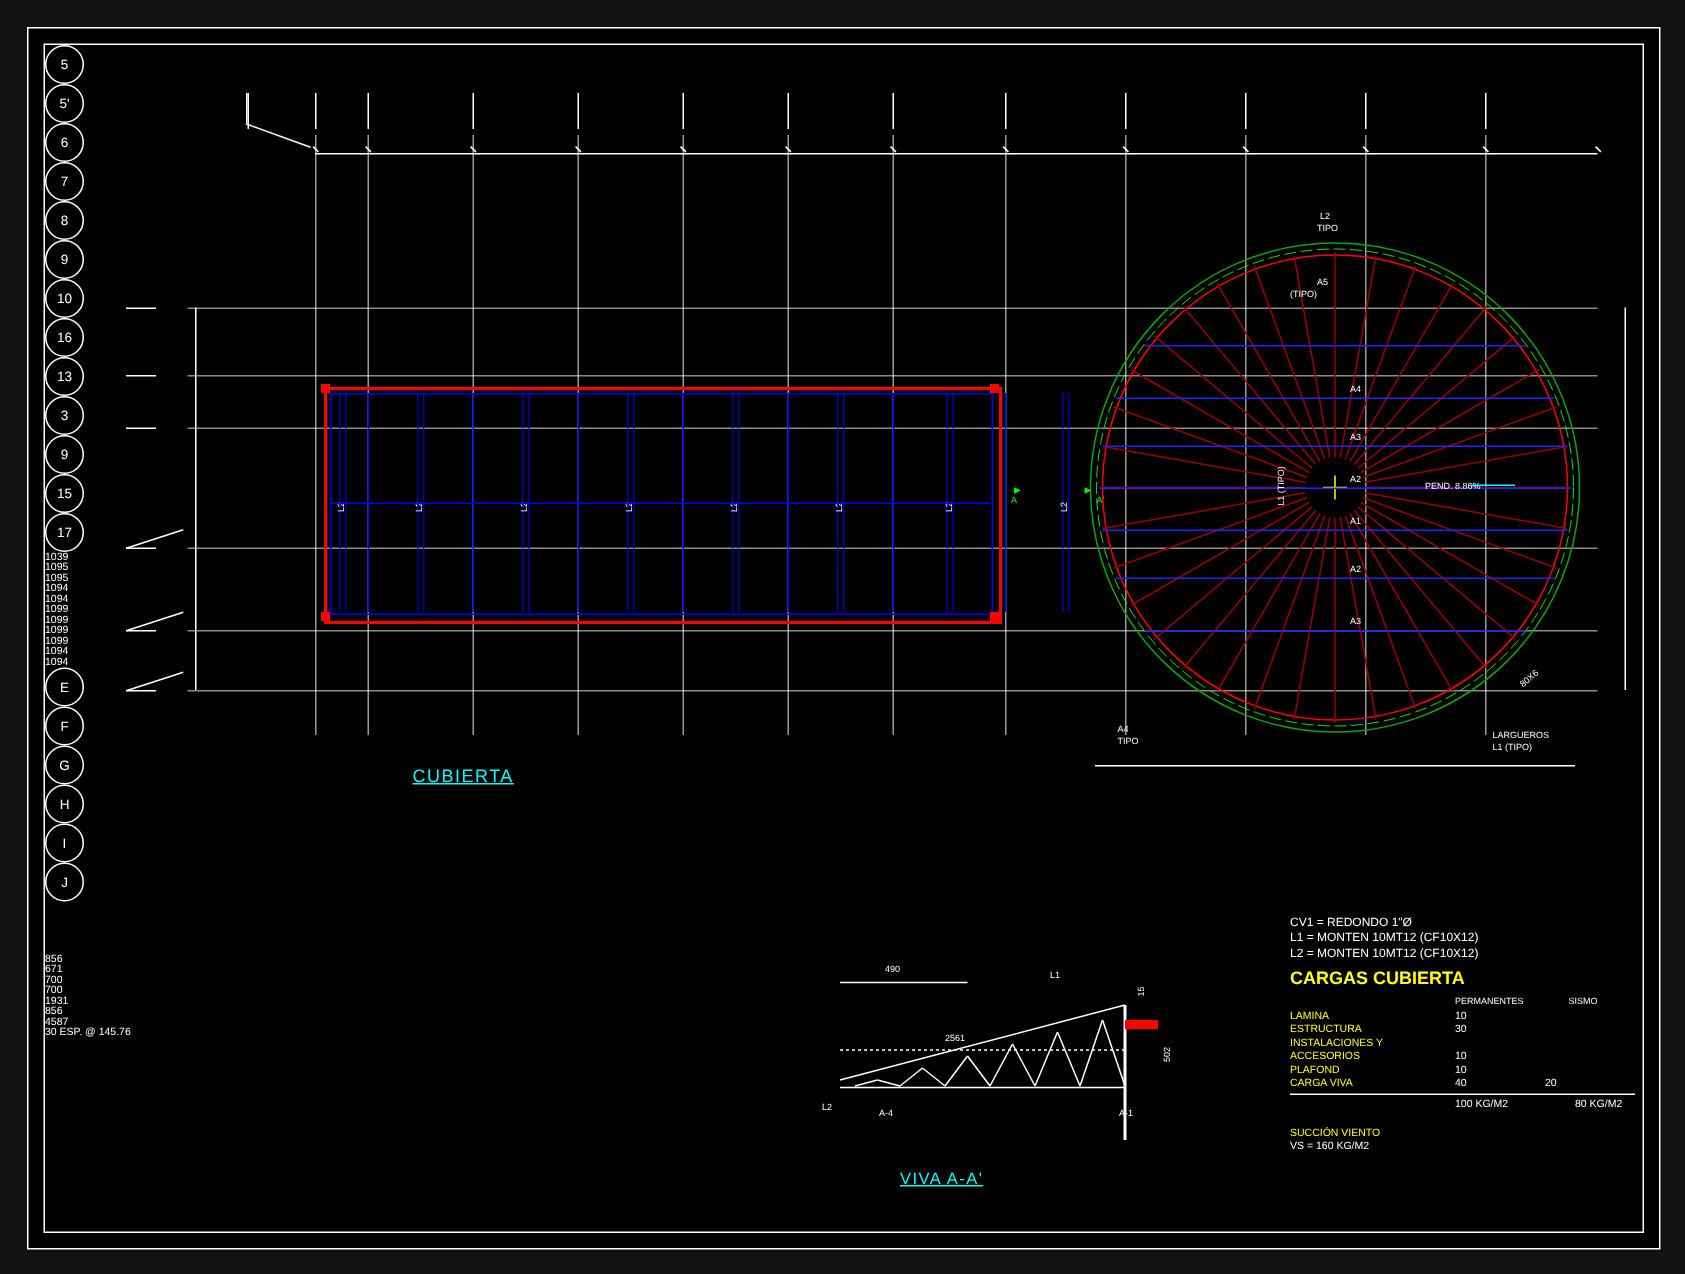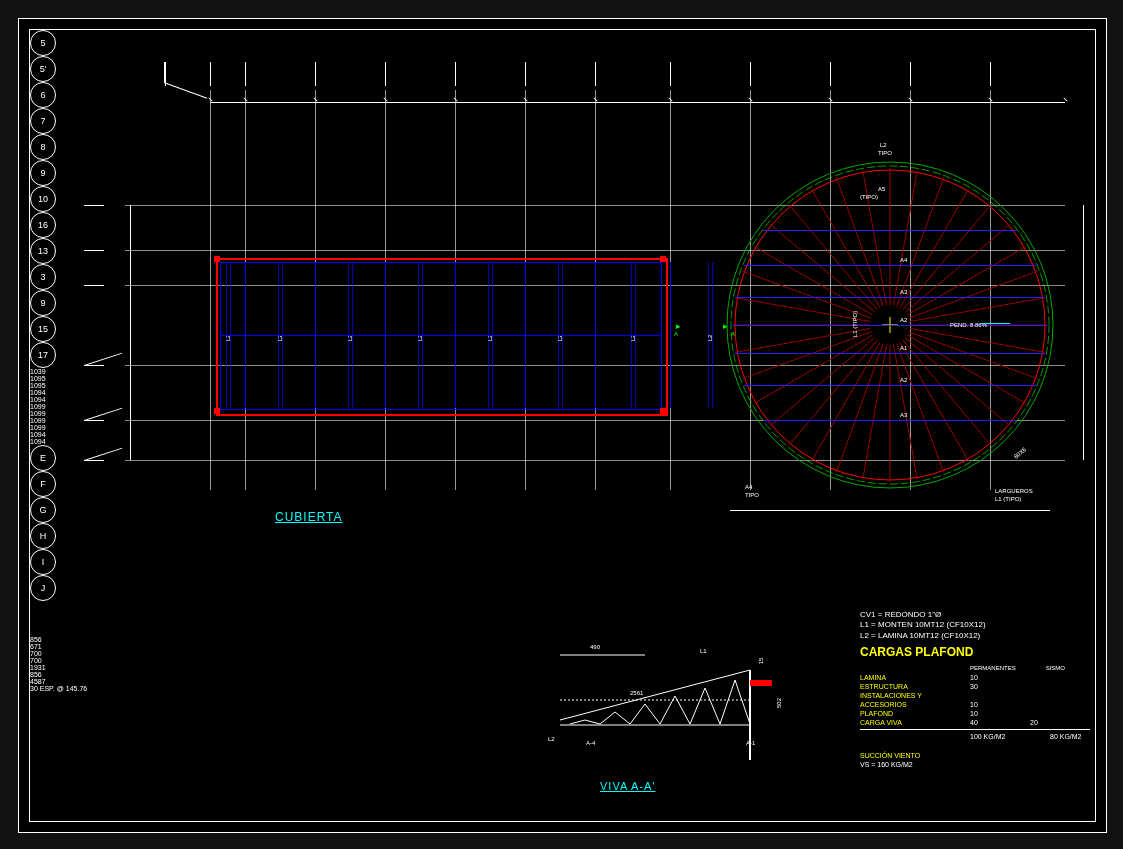--- a/index.html
+++ b/index.html
@@ -263,22 +263,22 @@
       <div class="lbl" style="left: 728px; top: 628px; transform: rotate(-90deg);">15</div>
       <div class="lbl" style="left: 744px; top: 670px; transform: rotate(-90deg);">502</div>
       <div class="lbl" style="left: 670px; top: 618px;">L1</div>
       <div class="lbl" style="left: 518px; top: 706px;">L2</div>
       <div class="lbl" style="left: 556px; top: 710px;">A-4</div>
       <div class="lbl" style="left: 716px; top: 710px;">A-1</div>
       <div class="title" style="left: 570px; top: 750px; font-size: 11px;">VIVA A-A'</div>
       <div class="notes" style="left: 830px; top: 580px; width: 230px;">
         <div>CV1 = REDONDO 1"Ø</div>
         <div>L1 = MONTEN 10MT12 (CF10X12)</div>
-        <div>L2 = LAMINA 10MT12 (CF10X12)</div>
-        <div class="hd">CARGAS PLAFOND</div>
+        <div>L2 = MONTEN 10MT12 (CF10X12)</div>
+        <div class="hd">CARGAS CUBIERTA</div>
         <div class="tblrow" style="font-size:6px">
           <span style="width:80px"></span>
           <span>PERMANENTES</span>
           <span>SISMO</span>
         </div>
         <div class="tblrow">
           <span style="width:80px;color:#ff0">LAMINA</span>
           <span style="width:30px">10</span>
           <span></span>
         </div>

